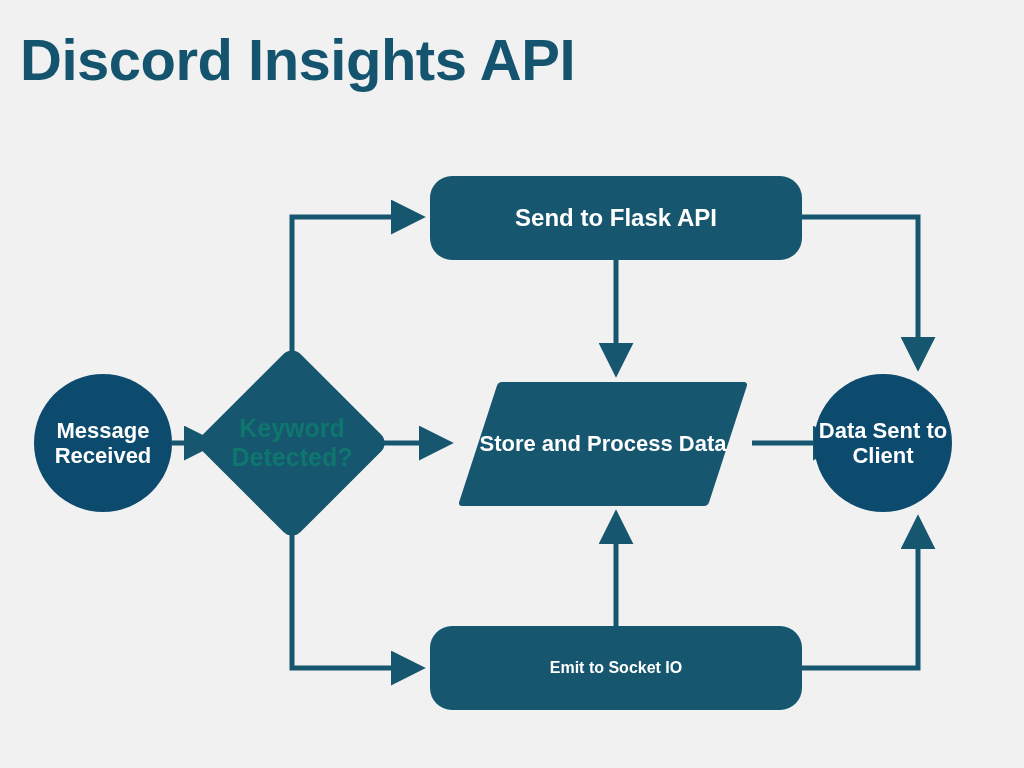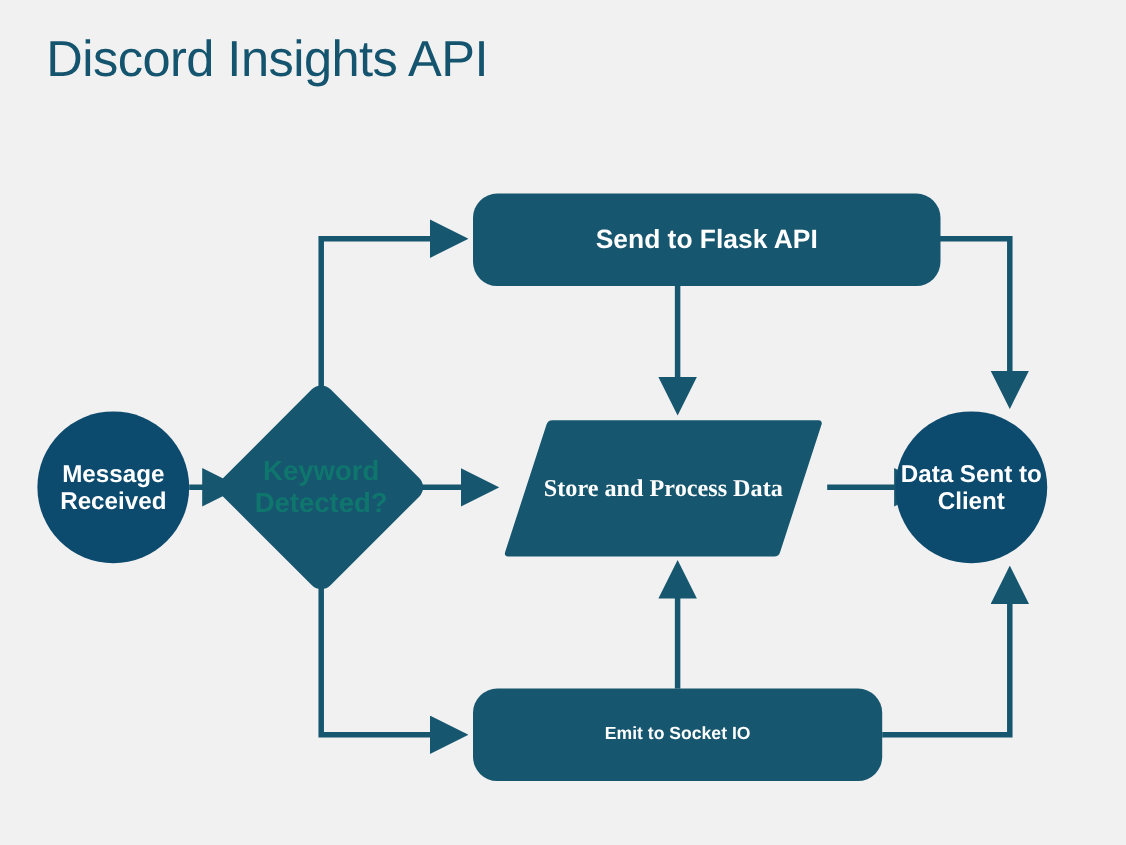--- a/index.html
+++ b/index.html
@@ -11,24 +11,24 @@
     font-family: "Helvetica Neue", Arial, sans-serif;
     overflow: hidden;
   }
   .canvas {
     position: relative;
     width: 1024px;
     height: 768px;
   }
   .title {
     position: absolute;
-    left: 42px;
+    left: 20px;
     top: 26px;
-    font-size: 46px;
-    font-weight: 400;
+    font-size: 58px;
+    font-weight: 700;
     color: #14546e;
     letter-spacing: -0.5px;
   }
 
   
   .node {
     position: absolute;
     color: #ffffff;
     font-weight: 700;
     text-align: center;
@@ -87,39 +87,38 @@
   }
 
   
   .rrect {
     background: #16566f;
     border-radius: 22px;
   }
   .flask {
     left: 430px;
     top: 176px;
-    width: 425px;
+    width: 372px;
     height: 84px;
     font-size: 24px;
   }
   .socket {
     left: 430px;
     top: 626px;
     width: 372px;
     height: 84px;
     font-size: 16px;
   }
 
   
   .para-wrap {
     left: 478px;
     top: 382px;
     width: 250px;
     height: 124px;
-    font-family: Liberation Serif, serif;
   }
   .para-bg {
     position: absolute;
     inset: 0;
     background: #16566f;
     transform: skewX(-18deg);
     border-radius: 4px;
   }
   .para-text {
     position: relative;

